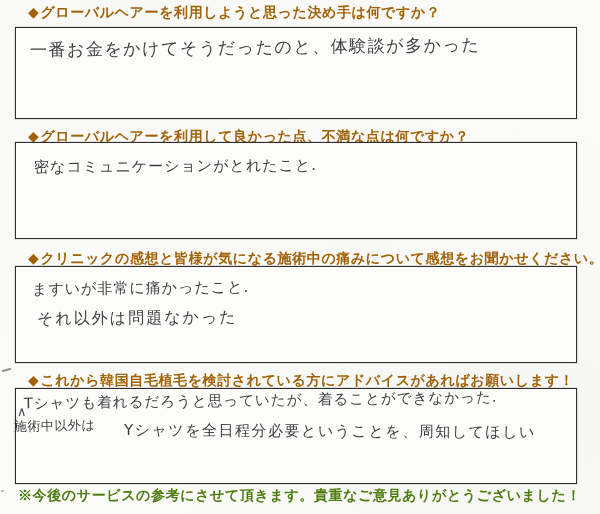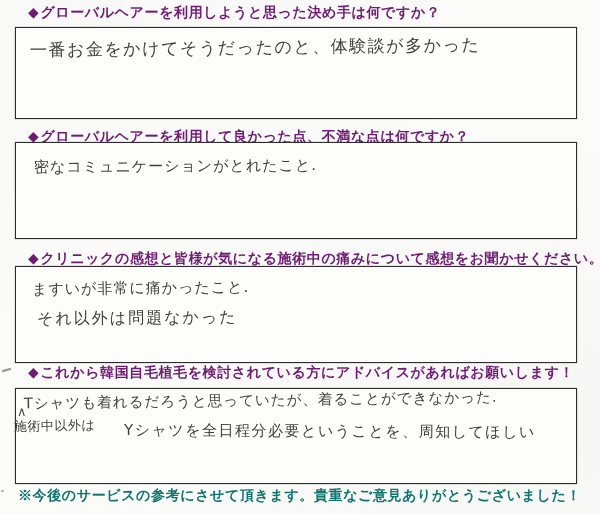--- a/index.html
+++ b/index.html
@@ -10,21 +10,21 @@
   }
   
   .scan-tint{
     position:absolute;inset:0;pointer-events:none;
     background:
       radial-gradient(ellipse at 20% 10%, rgba(0,0,0,0.012), transparent 60%),
       radial-gradient(ellipse at 85% 80%, rgba(0,0,0,0.018), transparent 55%);
   }
   .q-header{
     position:absolute;left:28px;
-    font-size:14px;font-weight:bold;color:#701a75;
+    font-size:14px;font-weight:bold;color:#a16207;
     letter-spacing:0.6px;white-space:nowrap;
   }
   .q-header .bullet{margin-right:1px;}
   .answer-box{
     position:absolute;left:15px;width:560px;
     background:#fdfdfc;
     border:1.6px solid #2e2e2e;
     box-shadow:0 0 0 0.4px rgba(0,0,0,0.25);
   }
   #box-1{top:27px;height:90px;}
@@ -40,21 +40,21 @@
   #answer-1{left:30px;top:36px;font-size:17px;transform:rotate(-0.7deg);}
   #answer-2{left:34px;top:157px;font-size:15px;transform:rotate(-0.4deg);letter-spacing:1px;}
   #answer-3-line1{left:32px;top:279px;font-size:15px;transform:rotate(-0.6deg);letter-spacing:1px;}
   #answer-3-line2{left:37px;top:308px;font-size:16px;transform:rotate(-0.5deg);letter-spacing:2px;}
   #answer-4-line1{left:24px;top:391px;font-size:14.5px;transform:rotate(-0.8deg);letter-spacing:1px;}
   #answer-4-caret{left:17px;top:404px;font-size:13px;color:#4a4a4a;}
   #answer-4-insertion{left:14px;top:417px;font-size:13px;transform:rotate(-1deg);letter-spacing:0.5px;}
   #answer-4-line2{left:124px;top:422px;font-size:15px;transform:rotate(0.3deg);letter-spacing:1.5px;}
   .footer-note{
     position:absolute;left:18px;top:487px;
-    font-size:14px;font-weight:600;color:#0f766e;
+    font-size:14px;font-weight:600;color:#4d7c0f;
     letter-spacing:0.6px;white-space:nowrap;
   }
   .artifact-dash{
     position:absolute;left:2px;top:369px;width:9px;height:2px;
     background:rgba(60,60,60,0.55);transform:rotate(-15deg);
   }
   .artifact-dot{
     position:absolute;left:1px;top:490px;width:3px;height:2px;
     background:rgba(90,90,90,0.4);
   }
@@ -76,21 +76,21 @@
 <div class="answer-box" id="box-2"></div>
 <div class="handwriting" id="answer-2">密なコミュニケーションがとれたこと.</div>
 
 <div class="q-header" style="top:250px;">
   <span class="bullet">◆</span><span>クリニックの感想と皆様が気になる施術中の痛みについて感想をお聞かせください。</span>
 </div>
 <div class="answer-box" id="box-3"></div>
 <div class="handwriting" id="answer-3-line1">ますいが非常に痛かったこと.</div>
 <div class="handwriting" id="answer-3-line2">それ以外は問題なかった</div>
 
-<div class="q-header" style="top:364px;">
+<div class="q-header" style="top:372px;">
   <span class="bullet">◆</span><span>これから韓国自毛植毛を検討されている方にアドバイスがあればお願いします！</span>
 </div>
 <div class="answer-box" id="box-4"></div>
 <div class="handwriting" id="answer-4-line1">Tシャツも着れるだろうと思っていたが、着ることができなかった.</div>
 <div class="handwriting" id="answer-4-caret">∧</div>
 <div class="handwriting" id="answer-4-insertion">施術中以外は</div>
 <div class="handwriting" id="answer-4-line2">Yシャツを全日程分必要ということを、周知してほしい</div>
 
 <div class="footer-note">※今後のサービスの参考にさせて頂きます。貴重なご意見ありがとうございました！</div>
 

